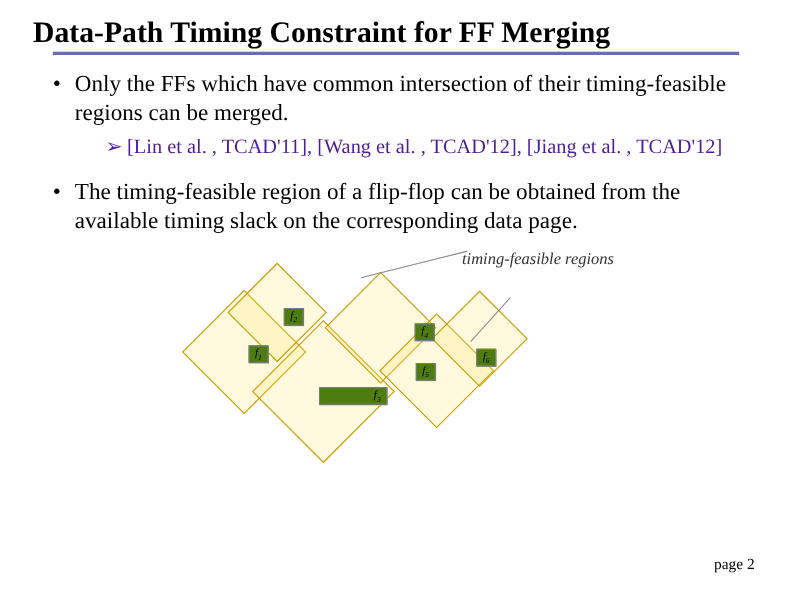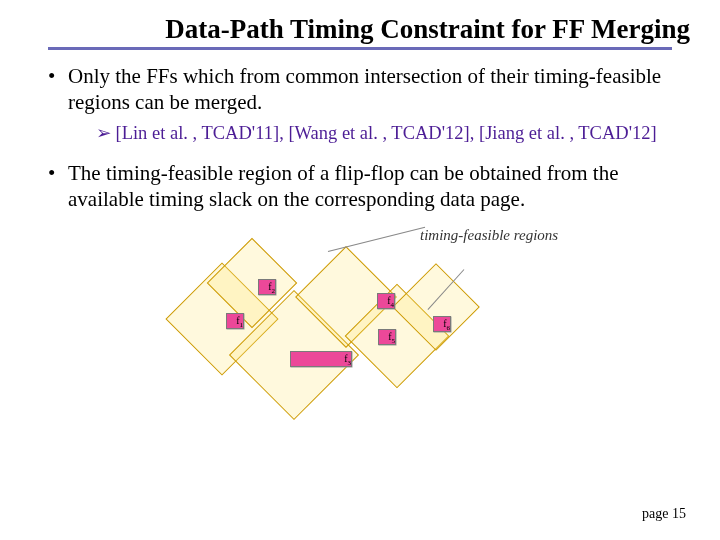--- a/index.html
+++ b/index.html
@@ -16,21 +16,21 @@
   .slide {
     padding: 14px 30px 0 30px;
     box-sizing: border-box;
     width: 720px;
     height: 540px;
     position: relative;
   }
   .title {
     font-size: 27px;
     font-weight: bold;
-    text-align: right;
+    text-align: left;
     margin: 0 0 2px 0;
   }
   .title-rule {
     height: 3px;
     background: #6a6ab8;
     margin: 2px 18px 14px 18px;
   }
   ul.top {
     list-style: none;
     padding: 0;
@@ -69,25 +69,26 @@
   .diamond {
     position: absolute;
     border: 1.5px solid #cc9900;
     background: rgba(255, 230, 120, 0.25);
     transform: rotate(45deg);
   }
   .ff {
     position: absolute;
     width: 16px;
     height: 14px;
-    background: #ec4899;
+    background: #4d7c0f;
     border: 1px solid #7a7a7a;
     font-size: 10px;
+    font-style: italic;
     font-family: "Times New Roman", serif;
-    text-align: right;
+    text-align: center;
     line-height: 13px;
     box-shadow: 0.5px 0.5px 0 #999;
   }
   .ff sub { font-size: 7px; }
   .callout-line {
     position: absolute;
     background: #888;
     height: 1px;
   }
   .callout-text {
@@ -107,21 +108,21 @@
 </style>
 </head>
 <body>
 
 <div class="slide">
   <h1 class="title">Data-Path Timing Constraint for FF Merging</h1>
   <div class="title-rule"></div>
 
   <ul class="top">
     <li>
-      <span>Only the FFs which from common intersection of their timing-feasible regions can be merged.</span>
+      <span>Only the FFs which have common intersection of their timing-feasible regions can be merged.</span>
       <div class="sub">
         <span class="arrow">➢</span><span>[Lin et al. , TCAD'11], [Wang et al. , TCAD'12], [Jiang et al. , TCAD'12]</span>
       </div>
     </li>
     <li>
       <span>The timing-feasible region of a flip-flop can be obtained from the available timing slack on the corresponding data page.</span>
     </li>
   </ul>
 
   <div class="figure">
@@ -138,14 +139,14 @@
     <div class="ff" style="left:140px; top:130px;padding-left:44px;"><span>f</span><sub>3</sub></div>
     <div class="ff" style="left:193px; top:72px;margin-left:34px;"><span>f</span><sub>4</sub></div>
     <div class="ff" style="left:228px; top:108px;"><span>f</span><sub>5</sub></div>
     <div class="ff" style="left:283px; top:82px;margin-top:13px;"><span>f</span><sub>6</sub></div>
 
     <div class="callout-text" style="left:270px; top:6px;">timing-feasible regions</div>
     <div class="callout-line" style="left:178px; top:30px; width:100px; transform:rotate(-14deg); transform-origin:left center;"></div>
     <div class="callout-line" style="left:260px; top:48px; width:54px; transform:rotate(-48deg); transform-origin:right center;"></div>
   </div>
 
-  <div class="pagenum">page 15</div>
+  <div class="pagenum">page 2</div>
 </div>
 
 </body></html>

